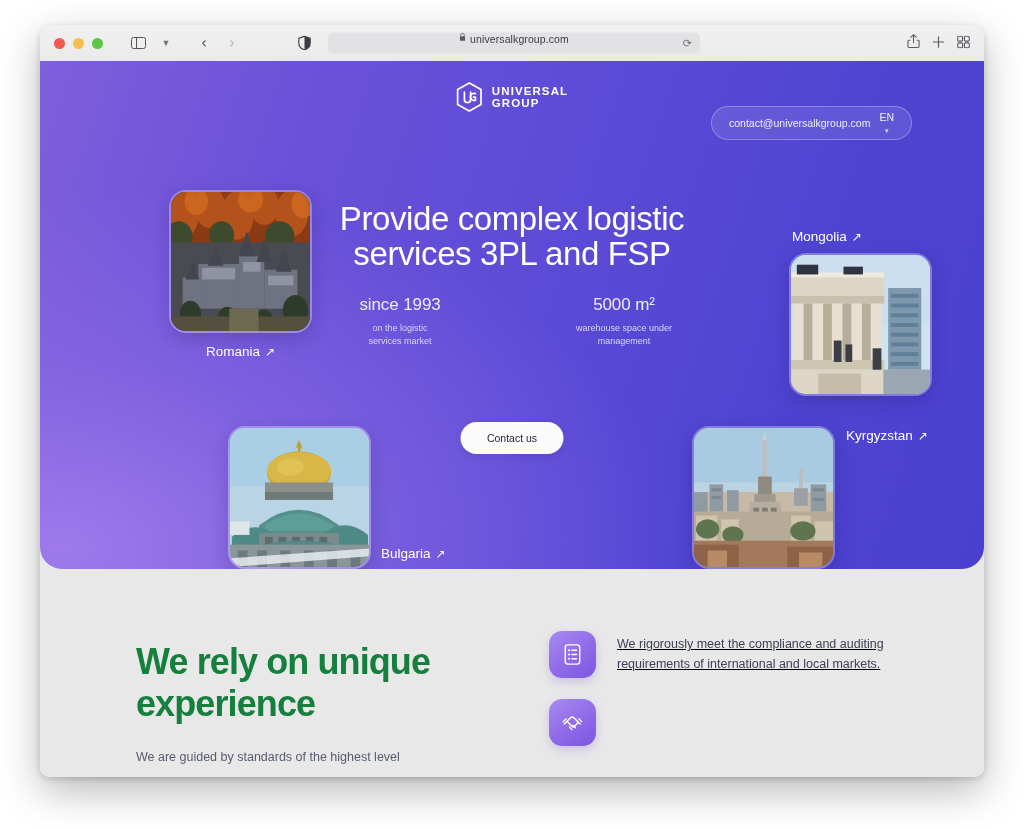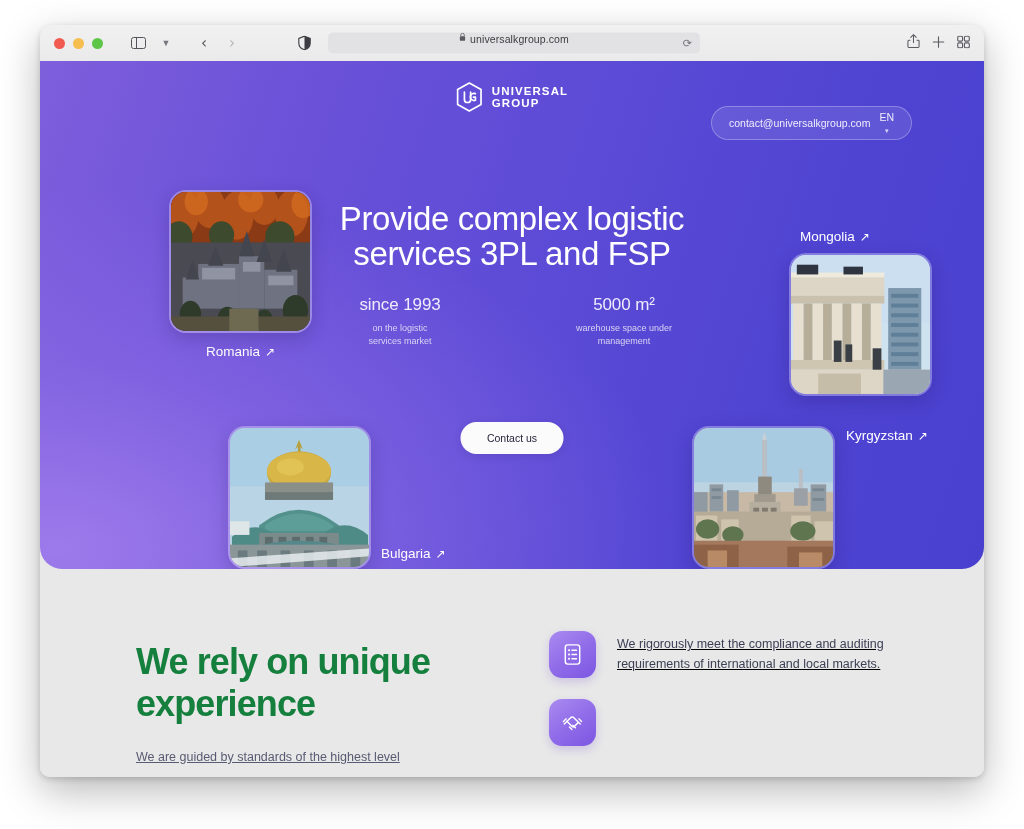--- a/index.html
+++ b/index.html
@@ -169,21 +169,21 @@
   .dest .cap {
     display: flex; align-items: center; gap: 5px;
     color: #ffffff; font-size: 13.5px; white-space: nowrap;
   }
   .cap .ne { font-size: 12px; display:inline-block; }
 
   .dest-romania    { left: 129px; top: 129px; }
   .dest-romania .cap { margin-top: 11px; justify-content: center; }
 
   .dest-mongolia   { left: 749px; top: 168px; }
-  .dest-mongolia .cap { margin-bottom: 9px; margin-left: 11px; }
+  .dest-mongolia .cap { margin-bottom: 9px; margin-left: 3px; }
 
   .dest-bulgaria   { left: 188px; top: 365px; }
   .dest-bulgaria .cap { position: absolute; left: 153px; bottom: 8px; }
 
   .dest-kyrgyzstan { left: 652px; top: 365px; }
   .dest-kyrgyzstan .cap { position: absolute; left: 154px; top: 2px; }
 
   
   .ph { position:absolute; inset:0; }
 
@@ -197,21 +197,21 @@
   .sec-left {
     position: absolute; left: 96px; top: 72px; width: 330px;
   }
   .sec-title {
     color: #15803d;
     font-size: 36px; line-height: 42px; font-weight: 700;
     letter-spacing: -.9px;
   }
   .sec-para {
     margin-top: 22px;
-    color: #585b72; font-size: 12.5px; line-height: 21px; text-decoration: underline;
+    color: #585b72; font-size: 12.5px; line-height: 21px;
   }
 
   .sec-right { position: absolute; left: 509px; top: 62px; width: 400px; }
   .feature { display: flex; gap: 21px; align-items: flex-start; margin-bottom: 21px; text-decoration: underline; }
   .feature-icon {
     flex: 0 0 auto;
     width: 47px; height: 47px; border-radius: 13px;
     background: linear-gradient(145deg, #a98bf0 0%, #8f6ae8 55%, #7c57e2 100%);
     display: flex; align-items: center; justify-content: center;
     box-shadow: 0 4px 10px rgba(110,70,210,.22);

